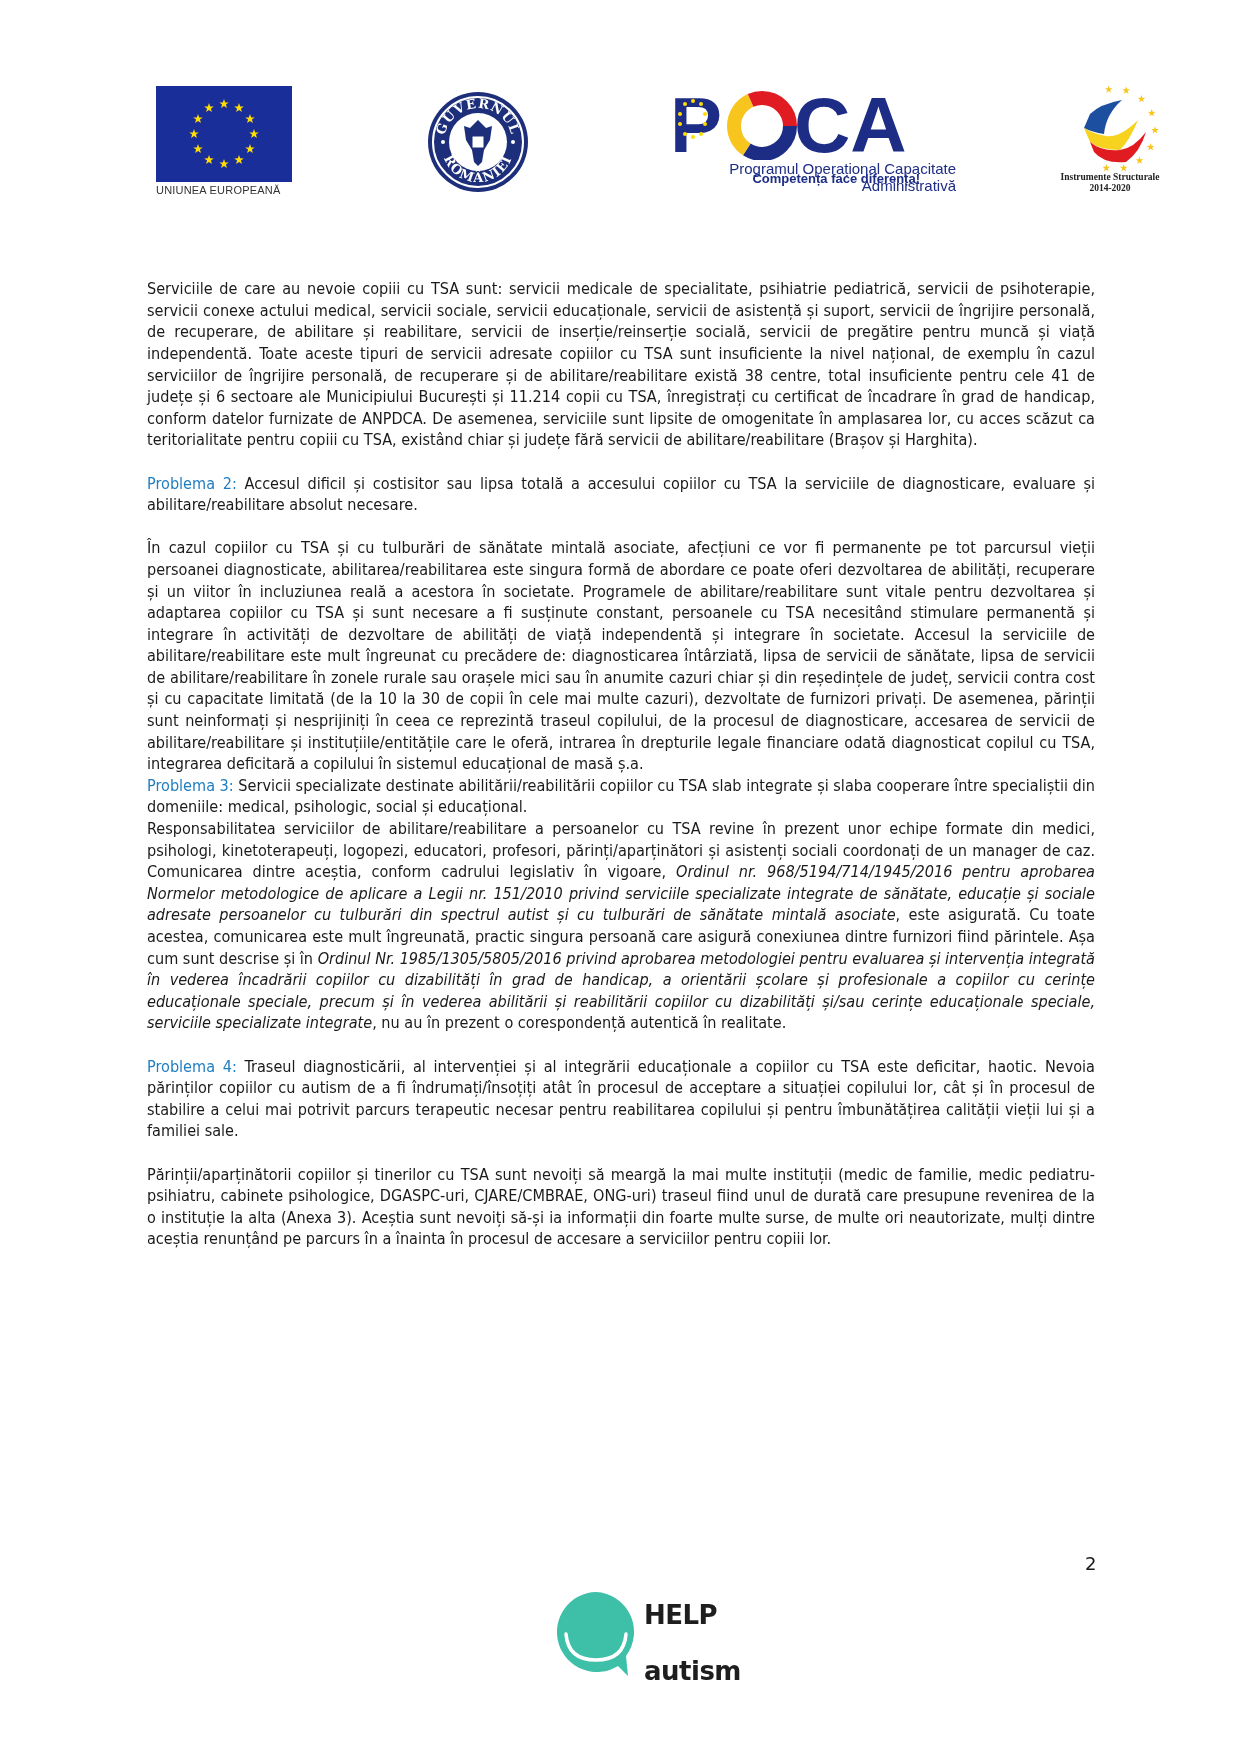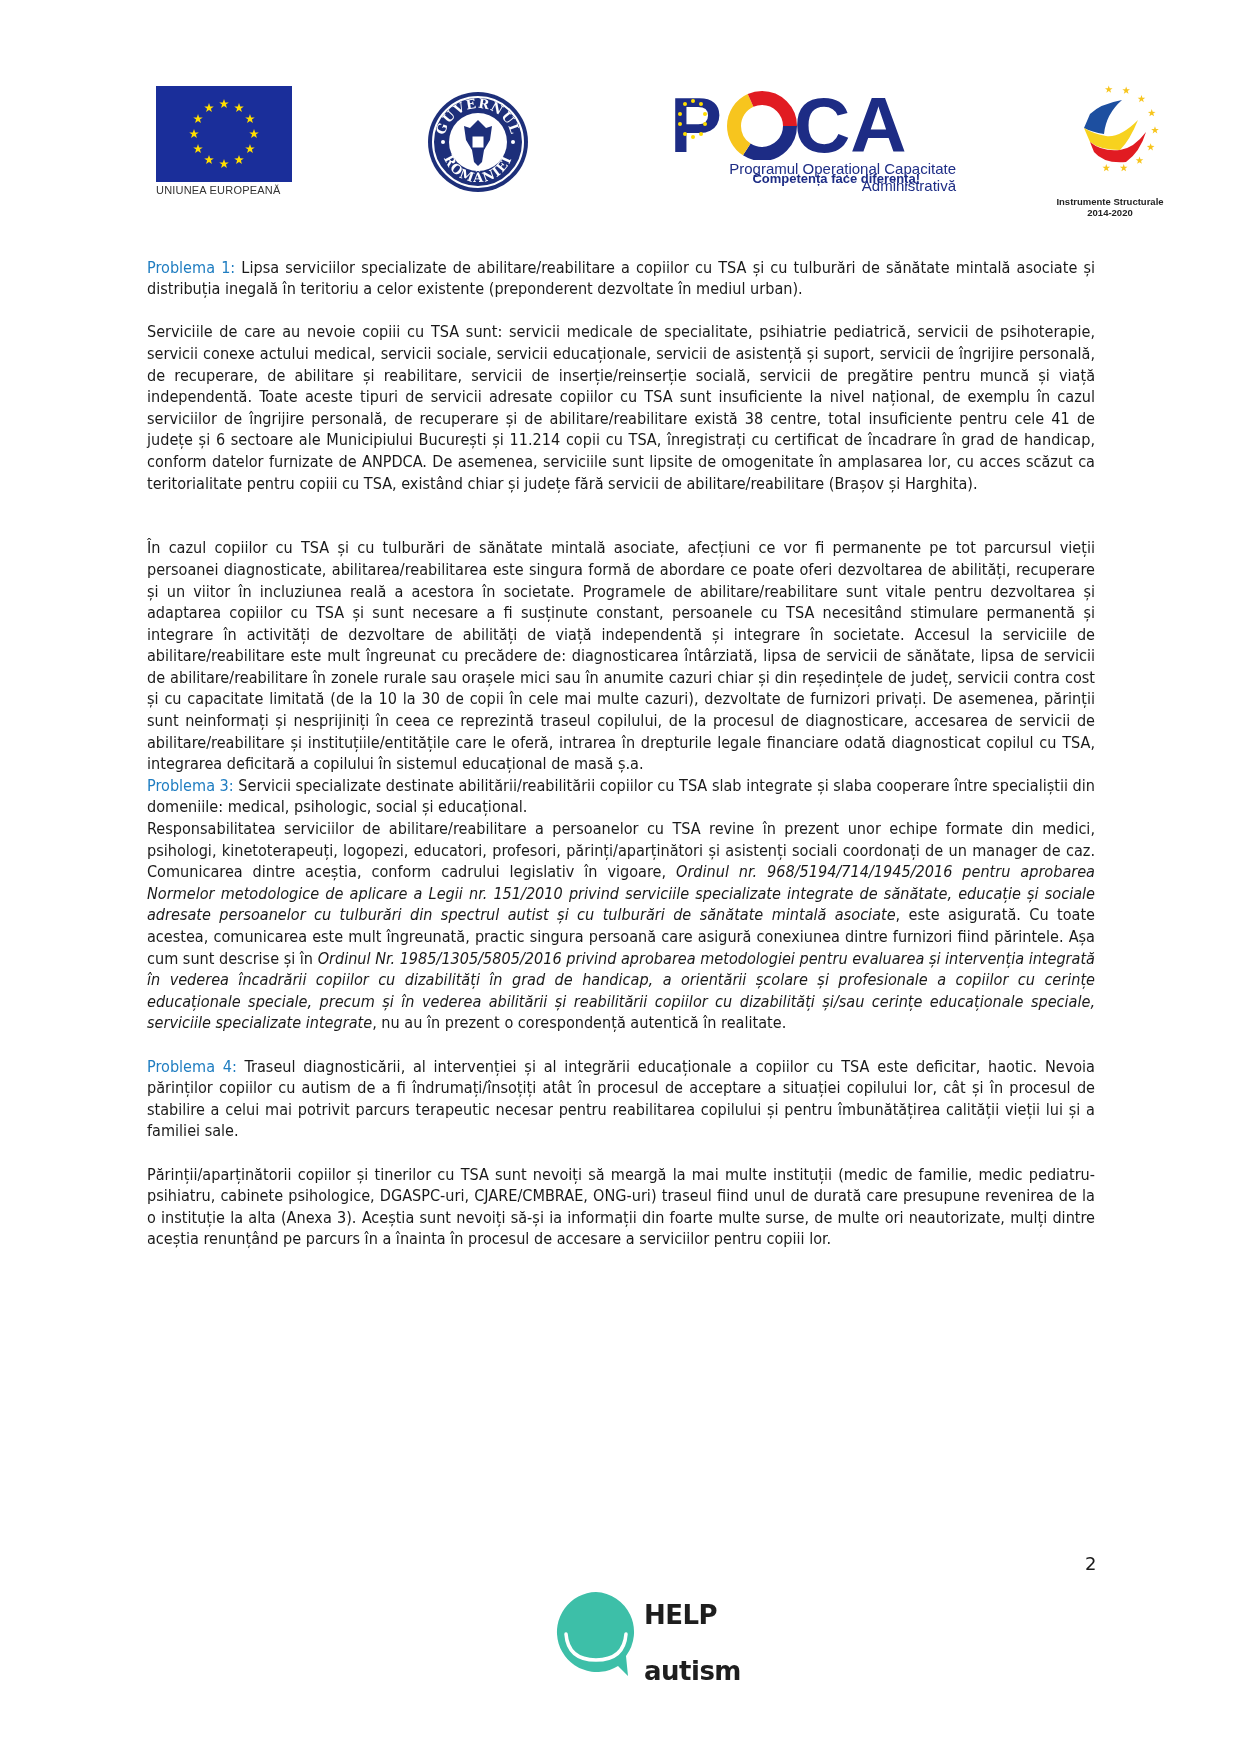--- a/index.html
+++ b/index.html
@@ -16,21 +16,21 @@
   .gov { left: 426px; top: 10px; width: 104px; height: 104px; }
   
   .poca { left: 670px; top: 10px; width: 248px; height: 100px; }
   .poca-sub1 { position:absolute; left: 704px; top: 80px; width: 252px; font-size: 15px; color:#1d2c85;
                font-family: "Liberation Sans", sans-serif; text-align:right; }
   .poca-sub2 { position:absolute; left: 668px; top: 91px; width: 252px; font-size: 13px; color:#1d2c85; font-weight: bold;
                font-family: "Liberation Sans", sans-serif; text-align:right; }
   
   .is { left: 1060px; top: 4px; width: 110px; height: 90px; }
   .is-label { position: absolute; left: 1040px; top: 92px; width: 140px; text-align:center;
-              font-size: 9.5px; font-weight: bold; font-family: Liberation Sans, sans-serif; color:#222; line-height: 11px; margin-top: 24px; }
+              font-size: 9.5px; font-weight: bold; font-family: Liberation Serif, serif; color:#222; line-height: 11px; }
 
   .content { position: absolute; left: 147px; top: 235px; width: 948px; font-size: 16.1px; line-height: 21.6px; }
   .content p { margin: 0; text-align: justify; }
   .gap { height: 21.6px; }
   .bullet-line { color: #1f6fb5; font-style: italic; font-weight: normal; }
   .bullet-dot { display: inline-block; width: 34px; }
   .problem-label { color: #1f7dc1; }
   em { font-style: italic; }
   .page-num { position: absolute; left: 1085px; top: 1553px; font-size: 18px; font-family: "DejaVu Sans", sans-serif; }
   .help { position: absolute; left: 552px; top: 1590px; width: 190px; height: 90px; }
@@ -126,24 +126,24 @@
     </svg>
   </div>
   <div class="is-label">
     <div>Instrumente Structurale</div>
     <div>2014-2020</div>
   </div>
 </div>
 
 <div class="content">
   <div class="gap"></div>
-  <p><span class="problem-label">Problema 1:</span><span> Lipsa serviciilor specializate de abilitare/reabilitare a copiilor cu TSA și cu tulburări de sănătate mintală asociate și distribuția inegală în teritoriu a celor existente (preponderent dezvoltate în mediul urban).</span></p>
   <div class="gap"></div>
   <p>Serviciile de care au nevoie copiii cu TSA sunt: servicii medicale de specialitate, psihiatrie pediatrică, servicii de psihoterapie, servicii conexe actului medical, servicii sociale, servicii educaționale, servicii de asistență și suport, servicii de îngrijire personală, de recuperare, de abilitare și reabilitare, servicii de inserție/reinserție socială, servicii de pregătire pentru muncă și viață independentă. Toate aceste tipuri de servicii adresate copiilor cu TSA sunt insuficiente la nivel național, de exemplu în cazul serviciilor de îngrijire personală, de recuperare și de abilitare/reabilitare există 38 centre, total insuficiente pentru cele 41 de județe și 6 sectoare ale Municipiului București și 11.214 copii cu TSA, înregistrați cu certificat de încadrare în grad de handicap, conform datelor furnizate de ANPDCA. De asemenea, serviciile sunt lipsite de omogenitate în amplasarea lor, cu acces scăzut ca teritorialitate pentru copiii cu TSA, existând chiar și județe fără servicii de abilitare/reabilitare (Brașov și Harghita).</p>
   <div class="gap"></div>
+  <p><span class="problem-label">Problema 2:</span><span> Accesul dificil și costisitor sau lipsa totală a accesului copiilor cu TSA la serviciile de diagnosticare, evaluare și abilitare/reabilitare absolut necesare.</span></p>
   <div class="gap"></div>
   <p>În cazul copiilor cu TSA și cu tulburări de sănătate mintală asociate, afecțiuni ce vor fi permanente pe tot parcursul vieții persoanei diagnosticate, abilitarea/reabilitarea este singura formă de abordare ce poate oferi dezvoltarea de abilități, recuperare și un viitor în incluziunea reală a acestora în societate. Programele de abilitare/reabilitare sunt vitale  pentru dezvoltarea și adaptarea copiilor cu TSA și sunt necesare a fi susținute constant, persoanele cu TSA necesitând stimulare permanentă și integrare în activități de dezvoltare de abilități de viață independentă și integrare în societate. Accesul la serviciile de abilitare/reabilitare este mult îngreunat cu precădere de: diagnosticarea întârziată, lipsa de servicii de sănătate, lipsa de servicii de abilitare/reabilitare în zonele rurale sau orașele mici sau în anumite cazuri chiar și din reședințele de județ, servicii contra cost și cu capacitate limitată (de la 10 la 30 de copii în cele mai multe cazuri), dezvoltate de furnizori privați. De asemenea, părinții sunt neinformați și nesprijiniți în ceea ce reprezintă traseul copilului, de la procesul de diagnosticare, accesarea de servicii de abilitare/reabilitare și instituțiile/entitățile care le oferă, intrarea în drepturile legale financiare odată diagnosticat copilul cu TSA, integrarea deficitară a copilului în sistemul educațional de masă ș.a.</p>
   <p><span class="problem-label">Problema 3:</span><span> Servicii specializate destinate abilitării/reabilitării copiilor cu TSA slab integrate și slaba cooperare între specialiștii din domeniile: medical, psihologic, social și educațional.</span></p>
   <p><span>Responsabilitatea serviciilor de abilitare/reabilitare a persoanelor cu TSA revine în prezent unor echipe formate din medici, psihologi, kinetoterapeuți, logopezi, educatori, profesori, părinți/aparținători și asistenți sociali coordonați de un manager de caz. Comunicarea dintre aceștia, conform cadrului legislativ în vigoare, </span><em>Ordinul nr. 968/5194/714/1945/2016 pentru aprobarea Normelor metodologice de aplicare a Legii nr. 151/2010 privind serviciile specializate integrate de sănătate, educație și sociale adresate persoanelor cu tulburări din spectrul autist și cu tulburări de sănătate mintală asociate</em><span>, este asigurată. Cu toate acestea, comunicarea este mult îngreunată, practic singura persoană care asigură conexiunea dintre furnizori fiind părintele. Așa cum sunt descrise și în </span><em>Ordinul Nr. 1985/1305/5805/2016 privind aprobarea metodologiei pentru evaluarea și intervenția integrată în vederea încadrării copiilor cu dizabilități în grad de handicap, a orientării școlare și profesionale a copiilor cu cerințe educaționale speciale, precum și în vederea abilitării și reabilitării copiilor cu dizabilități și/sau cerințe educaționale speciale, serviciile specializate integrate</em><span>, nu au în prezent o corespondență autentică în realitate.</span></p>
   <div class="gap"></div>
   <p><span class="problem-label">Problema 4:</span><span> Traseul diagnosticării, al intervenției și al integrării educaționale a copiilor cu TSA este deficitar, haotic. Nevoia părinților copiilor cu autism de a fi îndrumați/însoțiți atât în procesul de acceptare a situației copilului lor, cât și în procesul de stabilire a celui mai potrivit parcurs terapeutic necesar pentru reabilitarea copilului și pentru îmbunătățirea calității vieții  lui  și a familiei sale.</span></p>
   <div class="gap"></div>
   <p>Părinții/aparținătorii copiilor și tinerilor cu TSA sunt nevoiți să meargă la mai multe instituții (medic de familie, medic pediatru-psihiatru, cabinete psihologice, DGASPC-uri, CJARE/CMBRAE, ONG-uri) traseul fiind unul de durată care presupune revenirea de la o instituție la alta (Anexa 3). Aceștia sunt nevoiți să-și ia informații din foarte multe surse, de multe ori neautorizate, mulți dintre aceștia renunțând pe parcurs în a înainta în procesul de accesare a serviciilor pentru copiii lor.</p>
 </div>
 

